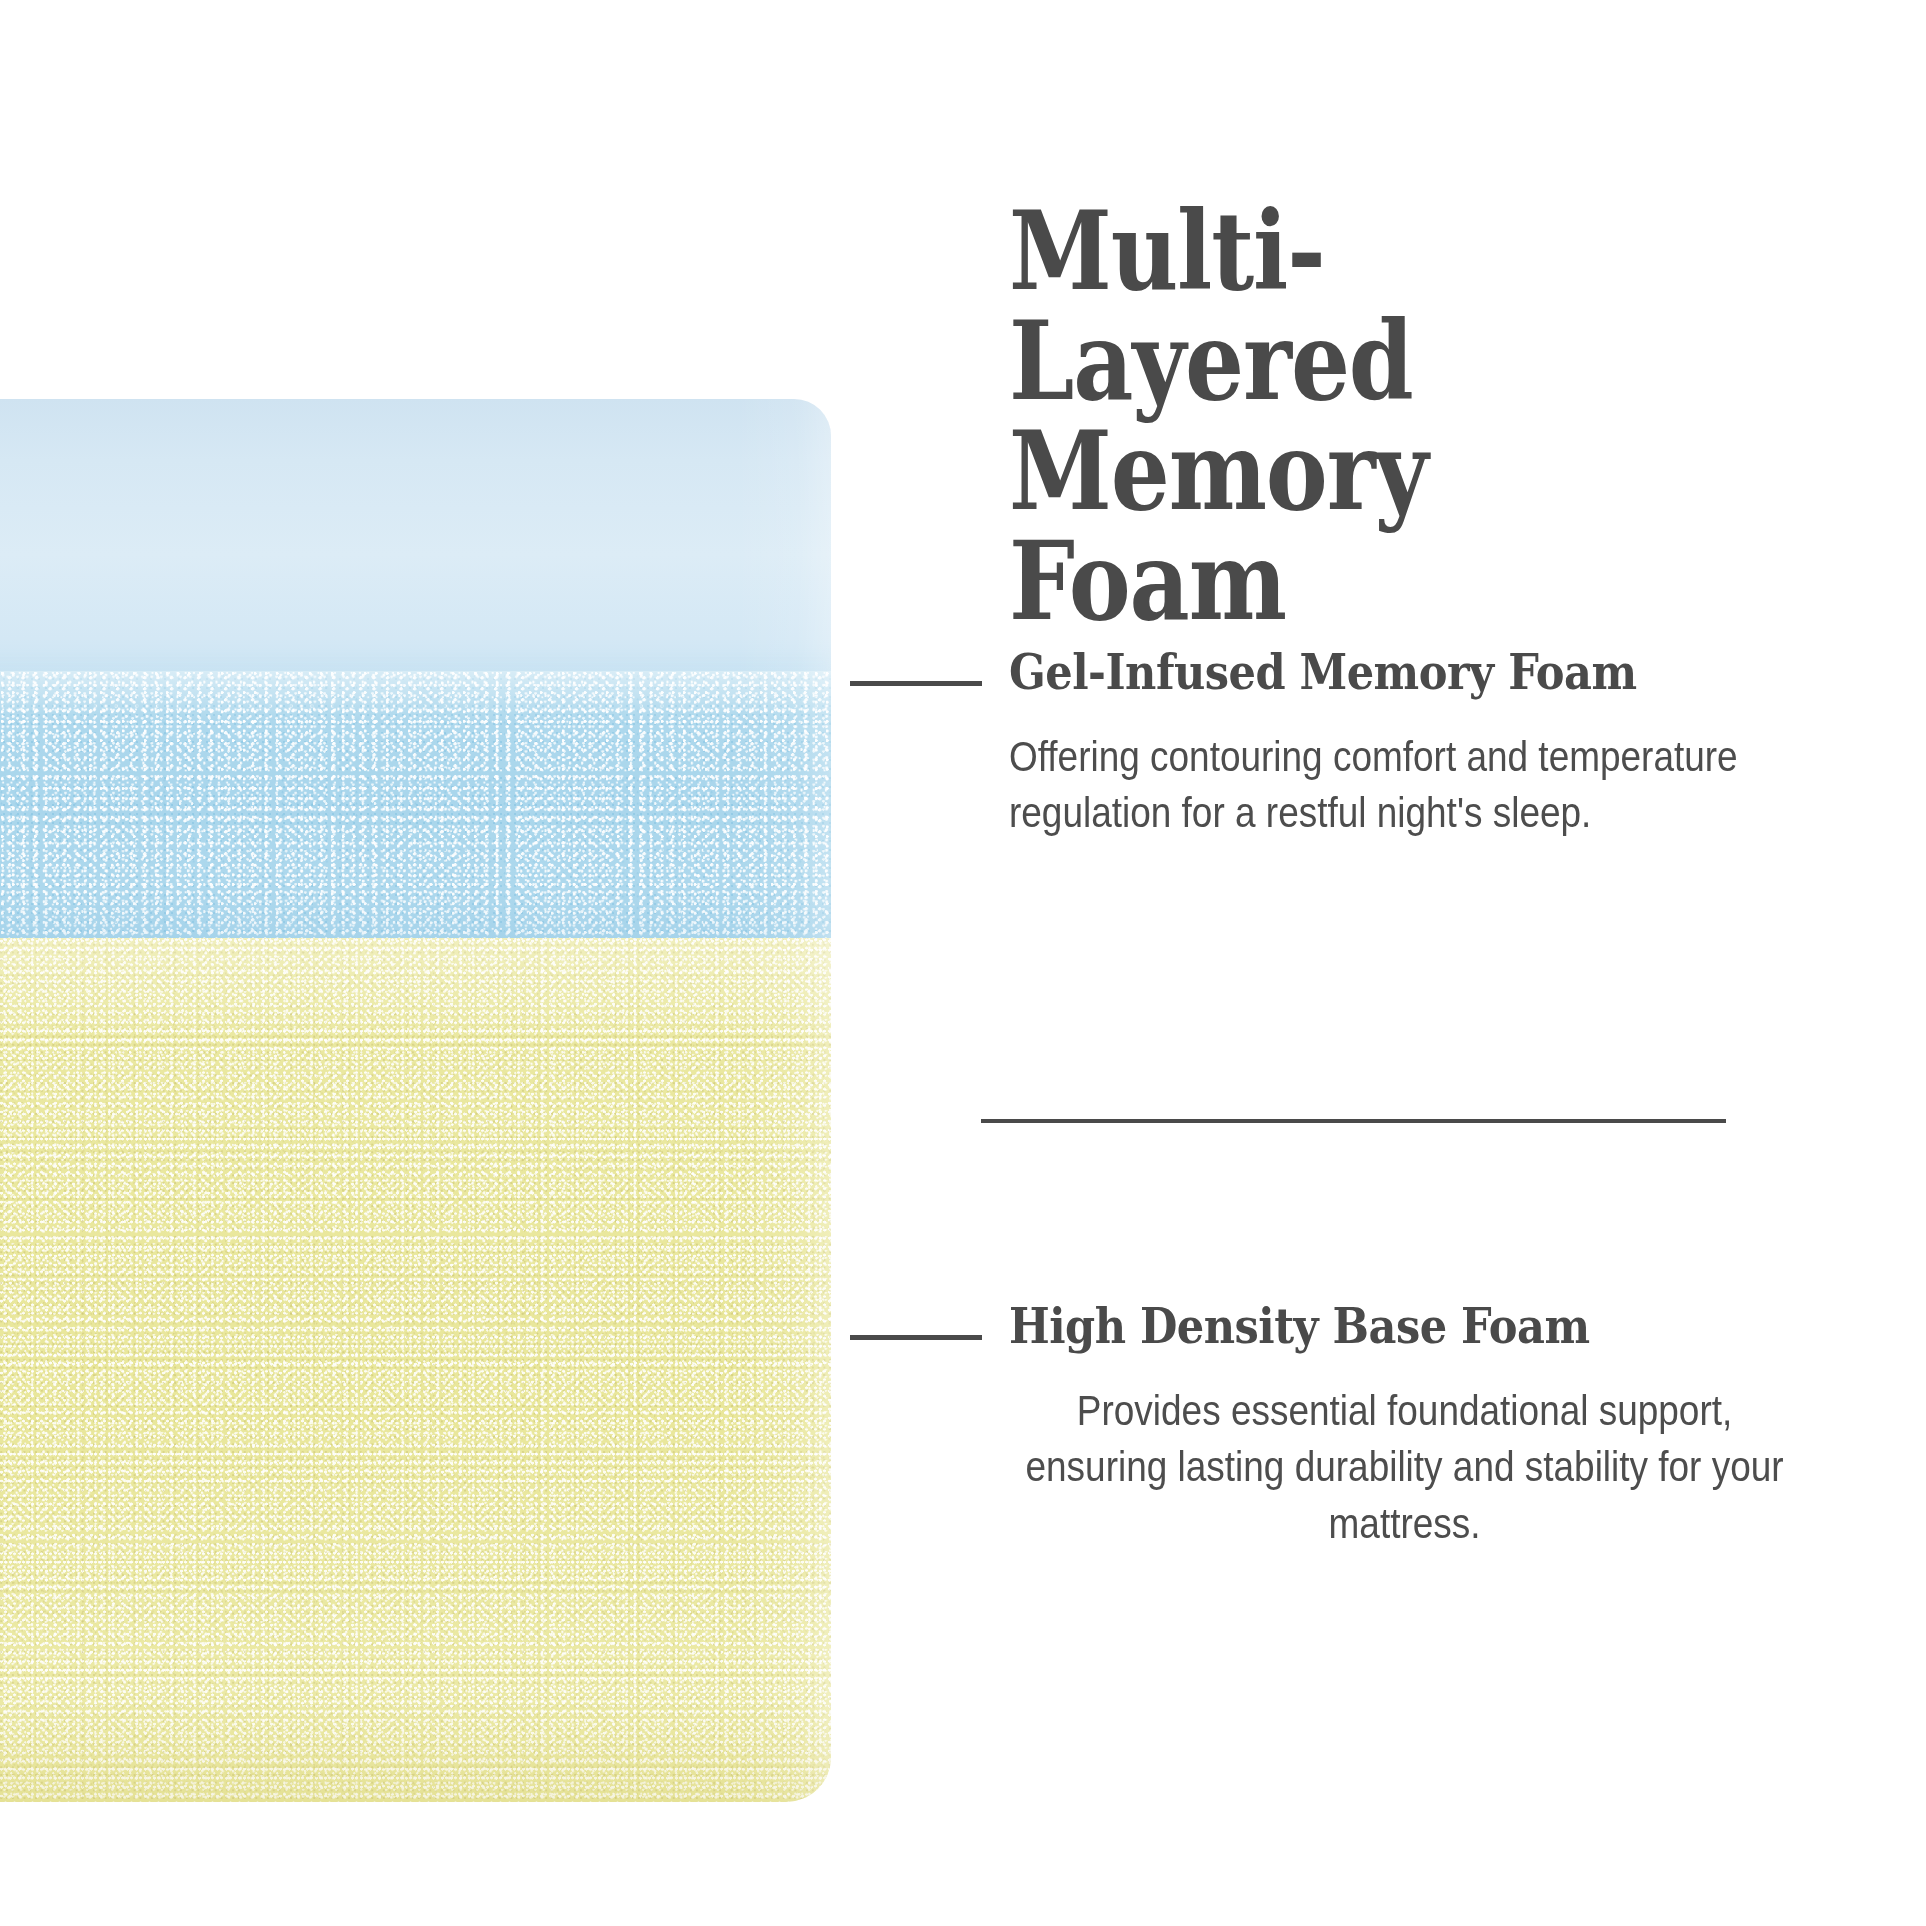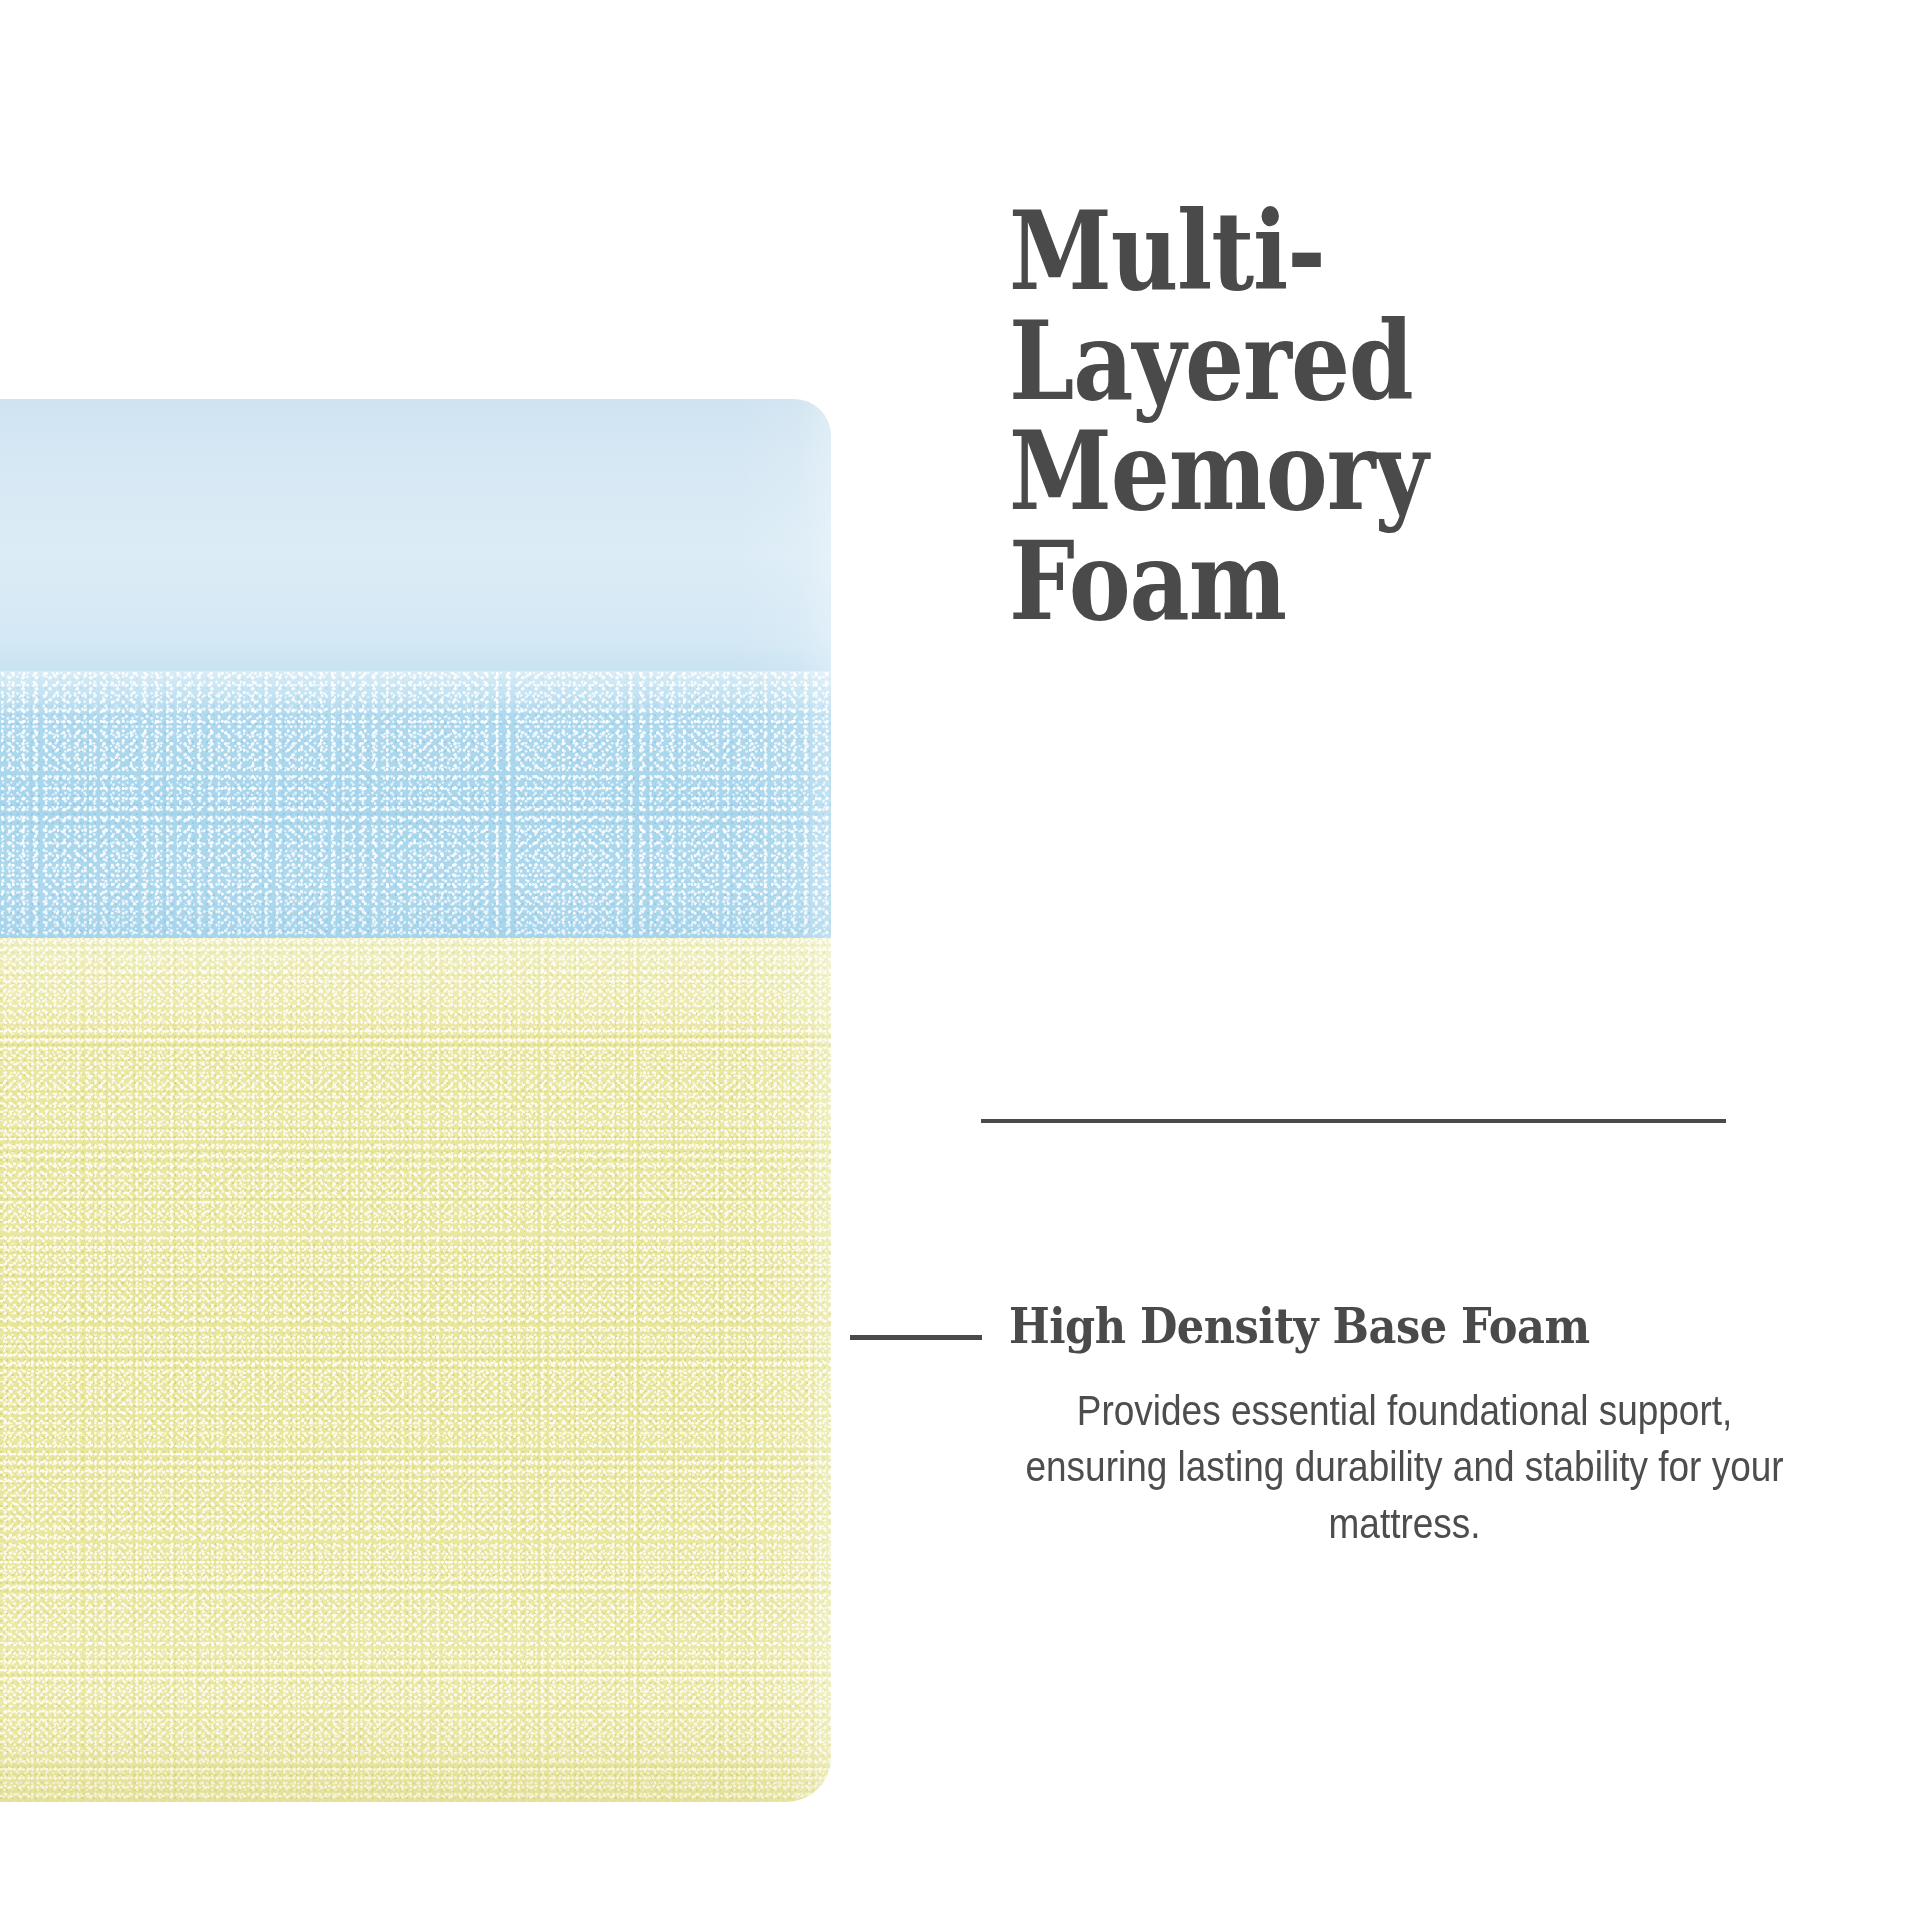--- a/index.html
+++ b/index.html
@@ -232,20 +232,27 @@
     <div class="foam-layer layer-seam"></div>
     <div class="foam-layer layer-gel"></div>
     <div class="foam-layer layer-base"></div>
     <div class="block-edge-shade"></div>
   </div>
 
   <div class="content">
 
     <h1 class="headline">Multi-Layered Memory Foam</h1>
 
+    <div class="feature feature-gel">
+      <div class="feature-head-row">
+        <span class="marker-dash"></span>
+        <h2 class="feature-title">Gel-Infused Memory Foam</h2>
+      </div>
+      <p class="feature-body">Offering contouring comfort and temperature regulation for a restful night's sleep.</p>
+    </div>
 
     <div class="section-divider"></div>
 
     <div class="feature feature-base">
       <div class="feature-head-row">
         <span class="marker-dash"></span>
         <h2 class="feature-title">High Density Base Foam</h2>
       </div>
       <p class="feature-body">Provides essential foundational support, ensuring lasting durability and stability for your mattress.</p>
     </div>

